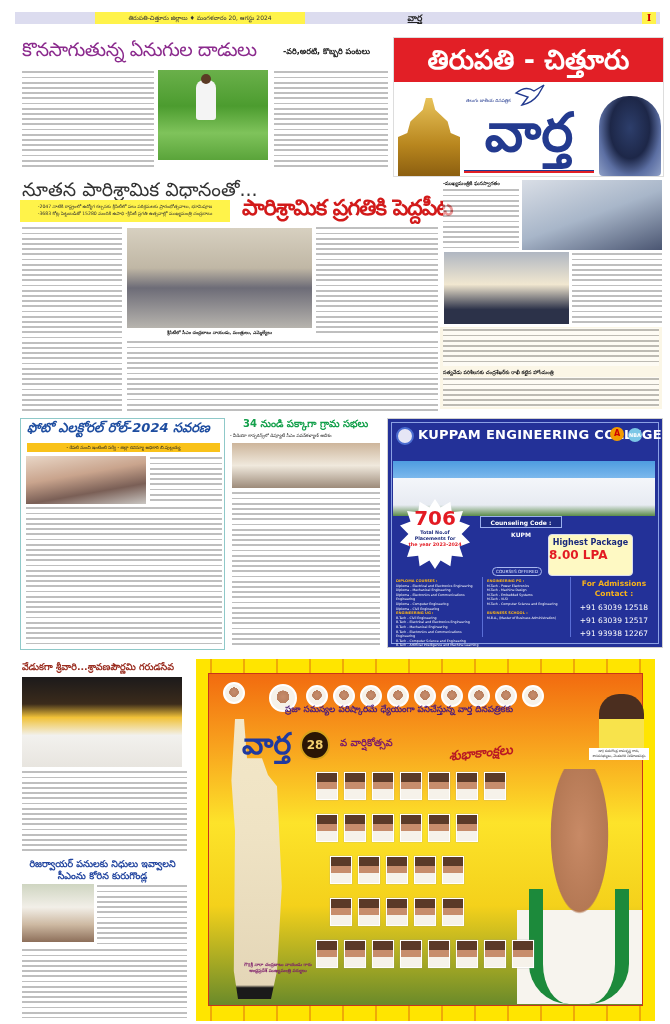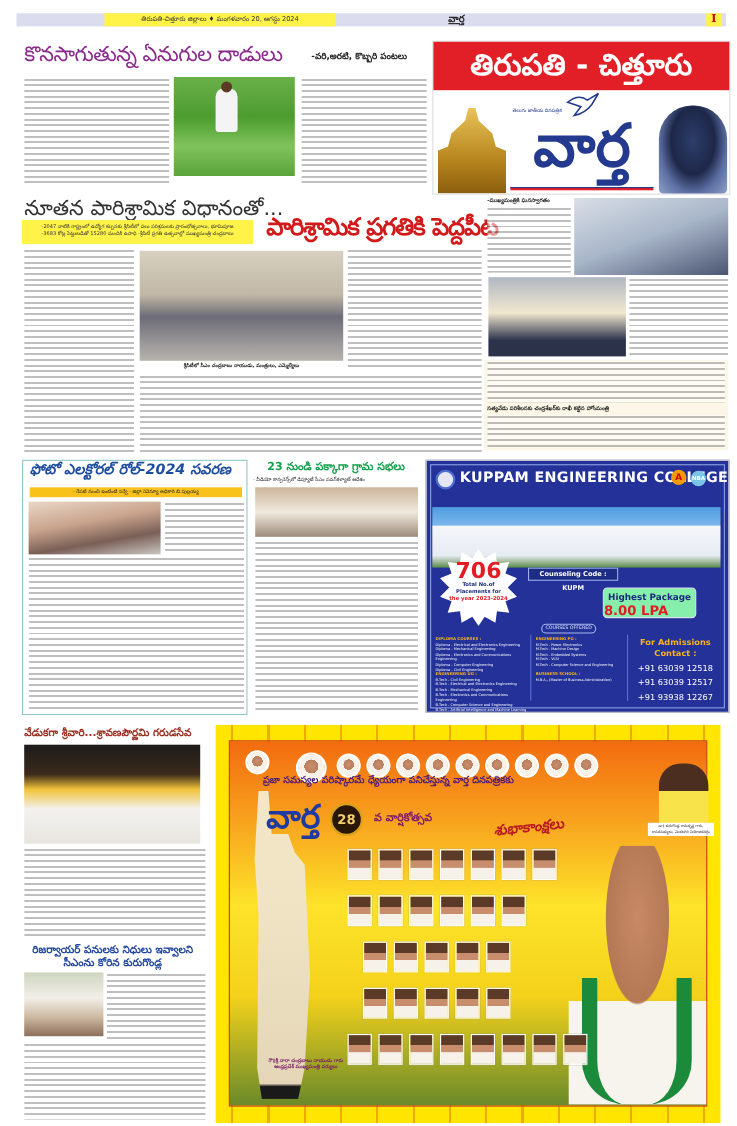--- a/index.html
+++ b/index.html
@@ -60,21 +60,21 @@
   .kp-inner { left: 3px; top: 3px; width: 268px; height: 222px; border: 1px solid #8ca1e4; }
   .kp-title { left: 30px; top: 8px; font-size: 13px; font-weight: bold; color: #ffffff; letter-spacing: .3px; }
   .kp-logo { left: 8px; top: 8px; width: 18px; height: 18px; border-radius: 50%; background: #e6e6f5; border: 2px solid #4c6ed1; }
   .kp-badge-a { left: 222px; top: 8px; width: 14px; height: 14px; border-radius: 50%; background: #f29b00; font-size: 8px; color: #c00; text-align: center; line-height: 14px; font-weight: bold; }
   .kp-badge-n { left: 240px; top: 9px; width: 14px; height: 14px; border-radius: 50%; background: #7bc6e6; font-size: 5px; color: #fff; text-align: center; line-height: 14px; font-weight: bold; }
   .kp-bld { left: 5px; top: 42px; width: 262px; height: 55px; background: linear-gradient(180deg,#4e9ce0 0,#7ab7ec 30%,#f4f6fa 31%,#e7ebf2 80%,#5b8b4a 100%); }
   .kp-star { left: 12px; top: 80px; width: 70px; height: 70px; background: #fff; clip-path: polygon(50% 0,58% 12%,72% 4%,74% 19%,90% 17%,85% 32%,100% 38%,88% 50%,100% 62%,85% 68%,90% 83%,74% 81%,72% 96%,58% 88%,50% 100%,42% 88%,28% 96%,26% 81%,10% 83%,15% 68%,0 62%,12% 50%,0 38%,15% 32%,10% 17%,26% 19%,28% 4%,42% 12%); }
   .kp-706 { left: 12px; top: 87px; width: 70px; font-size: 20px; font-weight: bold; color: #e31b23; text-align: center; }
   .kp-706-t { left: 17px; top: 111px; width: 60px; font-size: 4.8px; font-weight: bold; color: #1b2a7c; text-align: center; line-height: 6px; }
   .kp-code { left: 92px; top: 97px; width: 82px; height: 12px; background: #1d2c84; color: #fff; font-size: 6px; font-weight: bold; line-height: 12px; text-align: center; border: 1px solid #9cb0ef; }
-  .kp-pkg { left: 160px; top: 115px; width: 85px; height: 28px; background: #86efac; border-radius: 4px; border: 1px solid #d8dcf0; }
+  .kp-pkg { left: 160px; top: 115px; width: 85px; height: 42px; background: #fef9c3; border-radius: 4px; border: 1px solid #d8dcf0; }
   .kp-pkg-l { left: 0; top: 3px; width: 100%; font-size: 8px; font-weight: bold; color: #1b2a7c; text-align: center; }
   .kp-pkg-v { left: 0; top: 13px; width: 100%; font-size: 12px; font-weight: bold; color: #e31b23; text-align: left; }
   .kp-offer { left: 104px; top: 148px; width: 50px; height: 9px; border: 1px solid #a9b8ef; border-radius: 6px; font-size: 4.3px; line-height: 7px; text-align: center; color: #dfe6ff; }
   .kp-col { top: 160px; font-size: 3.2px; line-height: 4.6px; color: #ffffff; }
   .kp-col b { color: #f6b21b; font-size: 3.6px; }
   .kp-div1 { left: 94px; top: 158px; width: 1px; height: 60px; background: #5a6ed6; }
   .kp-div2 { left: 182px; top: 158px; width: 1px; height: 60px; background: #5a6ed6; }
   .kp-adm { left: 186px; top: 160px; width: 80px; font-size: 7.5px; font-weight: bold; color: #f6b21b; text-align: center; line-height: 10px; }
   .kp-ph { left: 186px; width: 80px; font-size: 7.5px; color: #fff; text-align: center; }
 
@@ -84,21 +84,21 @@
 
   .rz-head { left: 20px; top: 858px; width: 165px; font-size: 9.5px; line-height: 12px; color: #2346a0; text-align: center; font-weight: bold; }
   .rz-photo { left: 22px; top: 884px; width: 72px; height: 58px; background: linear-gradient(180deg,#cfd5c1,#f2efe8 40%,#cdb9a2 70%,#8d6f5a); }
 
   
   .an { left: 196px; top: 659px; width: 459px; height: 362px; background: #ffe500; }
   .an-border { left: 0; top: 0; width: 100%; height: 100%; background:
       repeating-linear-gradient(90deg, transparent 0 14px, rgba(210,60,20,.35) 14px 16px, transparent 16px 33px);
       }
   .an-inner { left: 12px; top: 14px; width: 435px; height: 333px; background: linear-gradient(180deg,#f26b0f 0,#f8a31e 22%,#fde32a 45%,#f4d11b 70%,#6a8a2a 100%); border: 1px solid #c8361c; }
-  .an-slogan { left: 30px; top: 30px; width: 320px; font-size: 8.8px; color: #4a1b7b; font-weight: bold; }
+  .an-slogan { left: 30px; top: 30px; width: 320px; font-size: 8.8px; color: #4a1b7b; font-weight: bold; text-align: center; }
   .an-logo { left: 33px; top: 52px; font-size: 30px; color: #1f3aa0; font-weight: bold; }
   .an-28 { left: 91px; top: 56px; width: 30px; height: 30px; border-radius: 50%; background: #2a1605; border: 2px solid #d6a21d; color: #f3d06e; font-size: 12px; font-weight: bold; text-align: center; line-height: 26px; }
   .an-title { left: 131px; top: 63px; font-size: 10px; color: #7b1a6a; font-weight: bold; }
   .an-wish { left: 240px; top: 70px; width: 85px; height: 22px; color: #b91924; font-size: 13px; font-style: italic; font-family: "DejaVu Serif", serif; font-weight: bold; transform: rotate(-6deg); }
   .an-cbn { left: 20px; top: 45px; width: 60px; height: 280px; background: linear-gradient(180deg,#f3e7c8,#efe3c4 40%,#e4d6b7 95%,#1a1a1a 96%); clip-path: polygon(10% 0,25% 0,30% 14%,55% 14%,65% 20%,80% 24%,88% 60%,80% 90%,70% 100%,15% 100%,8% 90%,10% 40%,4% 22%); }
   .an-lokesh { left: 308px; top: 95px; width: 125px; height: 235px; background: radial-gradient(ellipse at 50% 28%,#c88a66 0,#b47854 32%,transparent 33%), linear-gradient(180deg,transparent 60%,#f7f4ee 60%,#f7f4ee 100%); }
   .an-lokesh-scarf { left: 320px; top: 215px; width: 100px; height: 115px; border-left: 14px solid #1c8a3b; border-right: 14px solid #1c8a3b; border-radius: 0 0 40px 40px; }
   .an-mla { left: 390px; top: 20px; width: 45px; height: 55px; background: linear-gradient(180deg,#4b2e1f 0,#4b2e1f 45%,#f8e34b 46%,#f8e34b 100%); border-radius: 20px 20px 2px 2px; }
   .an-mla-txt { left: 380px; top: 74px; width: 60px; font-size: 3.4px; color: #333; text-align: center; background: #fff; padding: 1px; }
   .an-cbn-txt { left: 24px; top: 288px; width: 90px; font-size: 4.5px; color: #7b1a6a; text-align: center; font-weight: bold; line-height: 6px; }
@@ -177,21 +177,21 @@
 <div class="abs el-head">ఫోటో ఎలక్టోరల్ రోల్-2024 సవరణ</div>
 <div class="abs el-band">- రేపటి నుంచి ఇంటింటి సర్వే - జిల్లా రెవెన్యూ అధికారి బి.పుల్లయ్య</div>
 <div class="abs el-photo"></div>
 <div class="abs txt" style="left:150px;top:456px;width:72px;height:48px;">
     <span class="filler"></span>
   </div>
 <div class="abs txt" style="left:26px;top:506px;width:196px;height:140px;">
     <span class="filler"></span>
   </div>
 
-<div class="abs gs-head">23 నుండి పక్కాగా గ్రామ సభలు</div>
+<div class="abs gs-head">34 నుండి పక్కాగా గ్రామ సభలు</div>
 <div class="abs gs-sub">- వీడియో కాన్ఫరెన్స్‌లో డిప్యూటీ సీఎం పవన్‌కళ్యాణ్ ఆదేశం</div>
 <div class="abs gs-photo"></div>
 <div class="abs txt" style="left:232px;top:491px;width:148px;height:155px;">
     <span class="filler"></span>
   </div>
 
 <div class="abs kp">
   <div class="abs kp-inner"></div>
   <div class="abs kp-logo"></div>
   <div class="abs kp-title">KUPPAM ENGINEERING COLLEGE</div>

